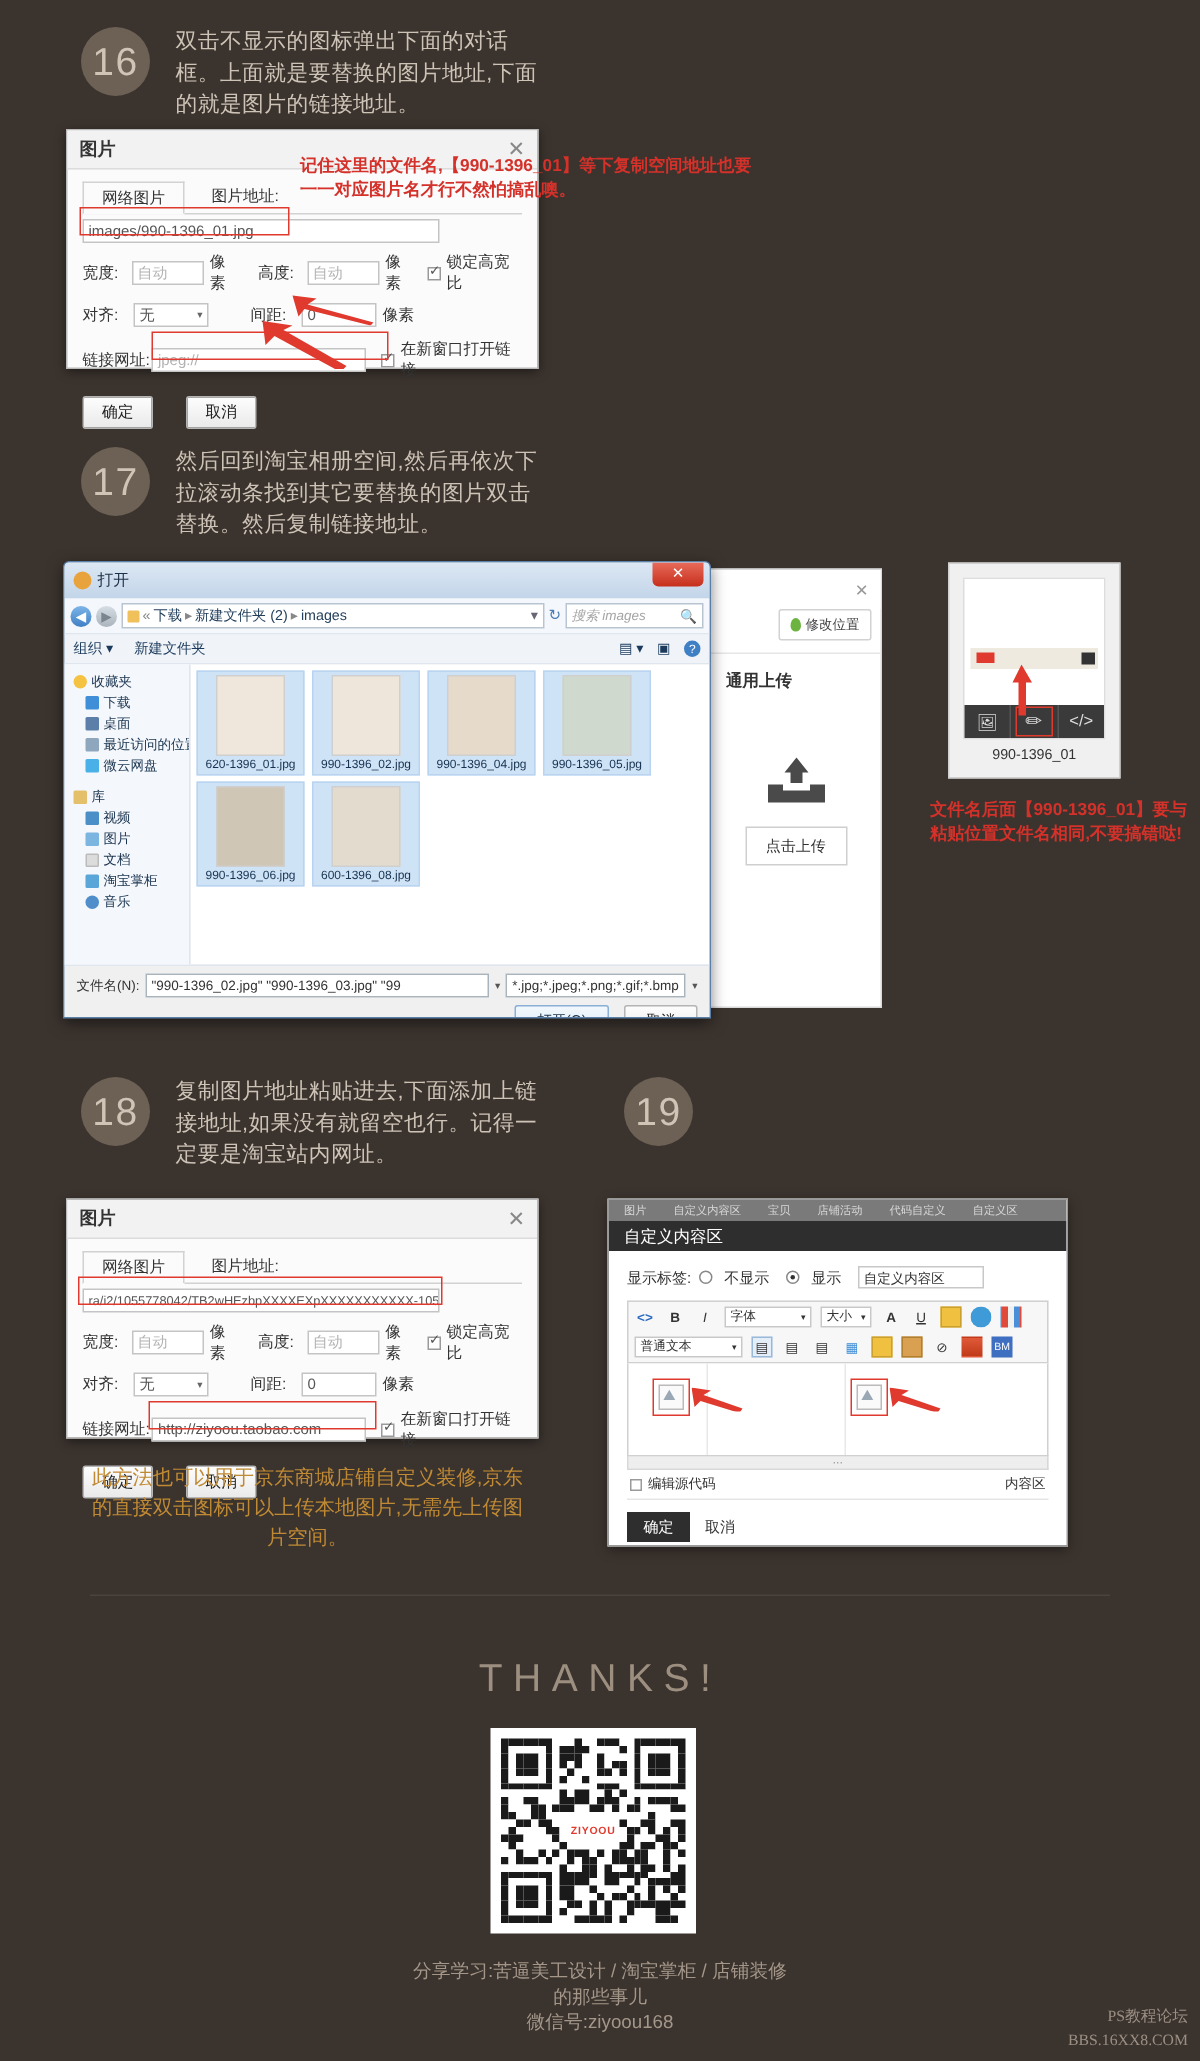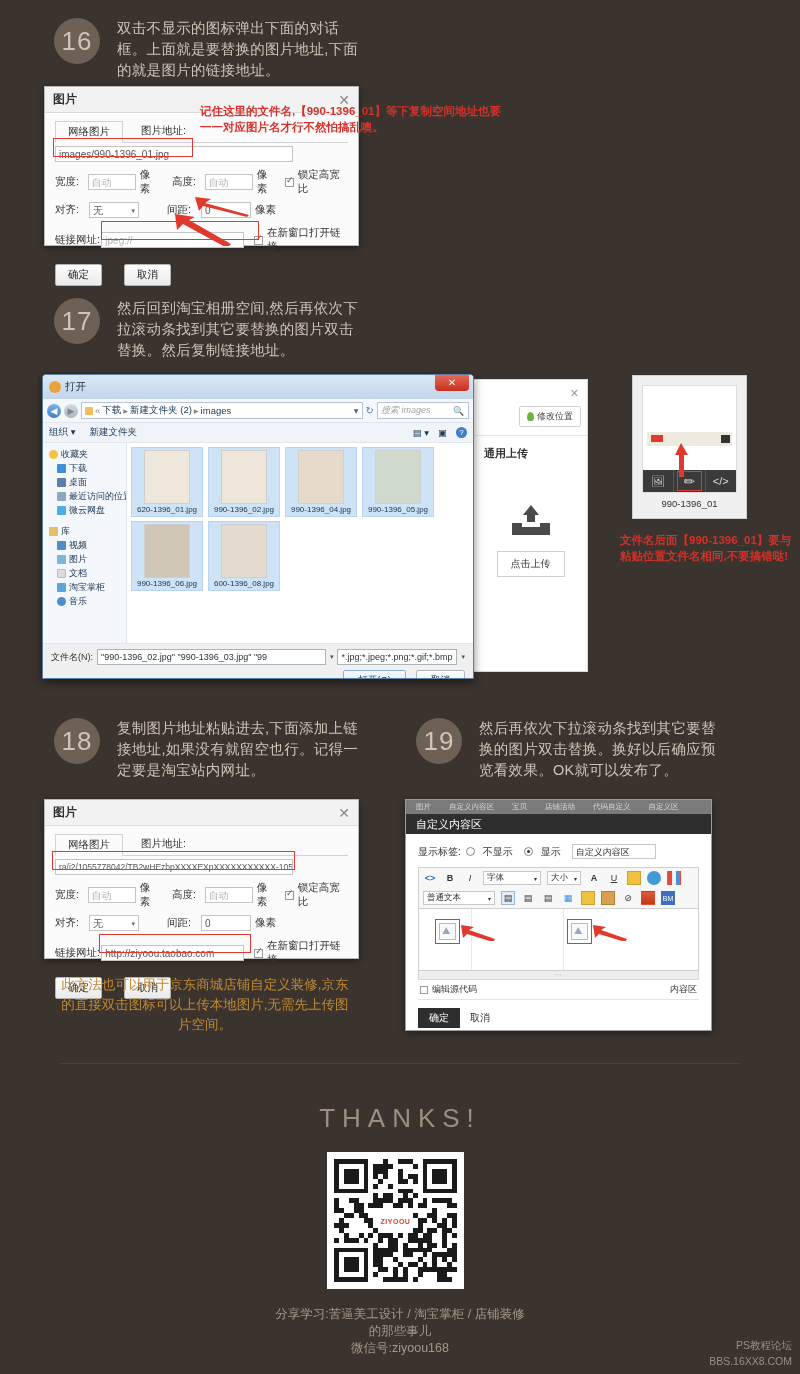--- a/index.html
+++ b/index.html
@@ -148,21 +148,21 @@
   .ed-srcrow { display:flex; align-items:center; padding:3px 2px; font-size:9px; color:#333; border-bottom:1px solid #e5e5e5;}
   .ed-okbtn { background:#2e2e2e; color:#fff; font-size:10px; padding:3px 11px; }
   .thanks {
     position:absolute; width:100%; text-align:center; color:#9d8f80;
     font-size:26px; letter-spacing:7px; font-weight:300;
   }
   .qr { position:absolute; background:#fff; }
   .qr-grid { display:grid; }
   .qr-grid div { width:100%; height:100%; }
   .foot-txt { position:absolute; width:100%; text-align:center; color:#a4978a; font-size:12.5px; line-height:19px;}
-  .brand { position:absolute; right:8px; color:#9b8f84; font-size:10.5px; text-align:right; line-height:14px; font-family:Liberation Sans, sans-serif;}
+  .brand { position:absolute; right:8px; color:#9b8f84; font-size:10.5px; text-align:right; line-height:14px; font-family:Liberation Serif, serif;}
 </style>
 </head>
 <body>
 
 <div class="step" style="left:54px; top:18px;">
   <div class="step-num">16</div>
   <div class="step-text">双击不显示的图标弹出下面的对话框。上面就是要替换的图片地址,下面的就是图片的链接地址。</div>
 </div>
 
 <div class="img-dlg" style="left:44px; top:86px; width:315px; height:160px;">
@@ -396,21 +396,20 @@
   <path d="M9 0 L3 12 L7 12 L7 34 L12 34 L12 12 L16 12 Z" fill="#e03a2f"></path>
 </svg>
 <div class="ann-red" style="left:620px; top:532px; width:178px;">文件名后面【990-1396_01】要与粘贴位置文件名相同,不要搞错哒!</div>
 
 <div class="step" style="left:54px; top:718px;">
   <div class="step-num">18</div>
   <div class="step-text">复制图片地址粘贴进去,下面添加上链接地址,如果没有就留空也行。记得一定要是淘宝站内网址。</div>
 </div>
 <div class="step" style="left:416px; top:718px;">
   <div class="step-num">19</div>
-  <div class="step-text">然后再依次下拉滚动条找到其它要替换的图片双击替换。换好以后确应预览看效果。OK就可以发布了。</div>
 </div>
 
 <div class="img-dlg" style="left:44px; top:799px; width:315px; height:160px;">
   <div class="dlg-title">
     <span>图片</span>
     <span class="x">✕</span>
   </div>
   <div class="dlg-body">
     <div class="tabstrip">
       <div class="tab-on">网络图片</div>

